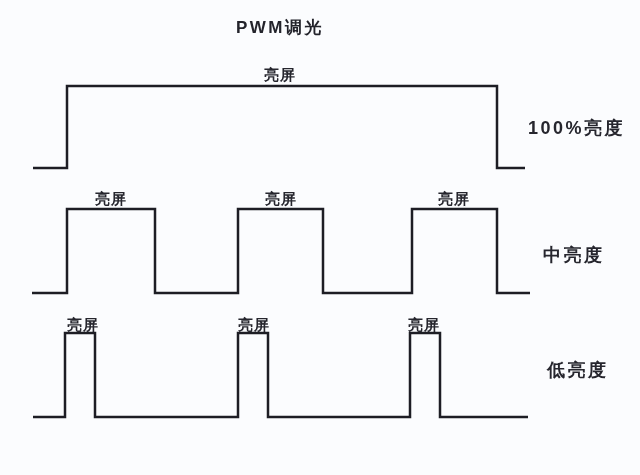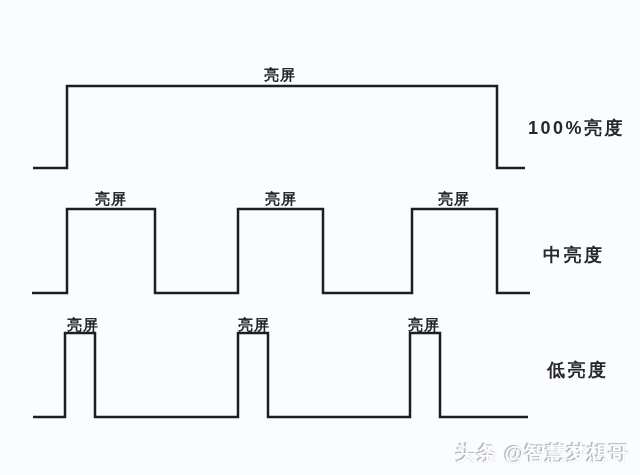--- a/index.html
+++ b/index.html
@@ -49,31 +49,29 @@
     letter-spacing: 1px;
     color: #fefefe;
     text-shadow: -1.5px -1.5px 1px #aab0b8, 0 0 1px #c2c7cd;
     white-space: nowrap;
   }
 </style>
 </head>
 <body>
 
 <div class="stage">
+  <div class="title">PWM调光</div>
   <svg class="wave-canvas" id="wave-svg" width="640" height="475" viewBox="0 0 640 475">
       <polyline points="33,168 67,168 67,86 497,86 497,168 525,168" fill="none" stroke="#1d1d24" stroke-width="2.5" stroke-linejoin="miter"></polyline>
       <text x="280" y="80" text-anchor="middle" class="pulse-label">亮屏</text>
       <text x="528" y="134" class="brightness-label">100%亮度</text>
       <polyline points="32,293 67,293 67,209 155,209 155,293 238,293 238,209 323,209 323,293 412,293 412,209 497,209 497,293 530,293" fill="none" stroke="#1d1d24" stroke-width="2.5" stroke-linejoin="miter"></polyline>
       <text x="111" y="204" text-anchor="middle" class="pulse-label">亮屏</text>
       <text x="281" y="204" text-anchor="middle" class="pulse-label">亮屏</text>
       <text x="454" y="204" text-anchor="middle" class="pulse-label">亮屏</text>
       <text x="543" y="261" class="brightness-label">中亮度</text>
       <polyline points="33,417 65,417 65,333 95,333 95,417 238,417 238,333 268,333 268,417 410,417 410,333 440,333 440,417 528,417" fill="none" stroke="#1d1d24" stroke-width="2.5" stroke-linejoin="miter"></polyline>
       <text x="83" y="330" text-anchor="middle" class="pulse-label">亮屏</text>
       <text x="254" y="330" text-anchor="middle" class="pulse-label">亮屏</text>
       <text x="424" y="330" text-anchor="middle" class="pulse-label">亮屏</text>
       <text x="547" y="376" class="brightness-label">低亮度</text>
     </svg>
-  <div class="watermark">
-    <span>头条 @智慧梦想哥</span>
-  </div>
 </div>
 
 </body></html>

